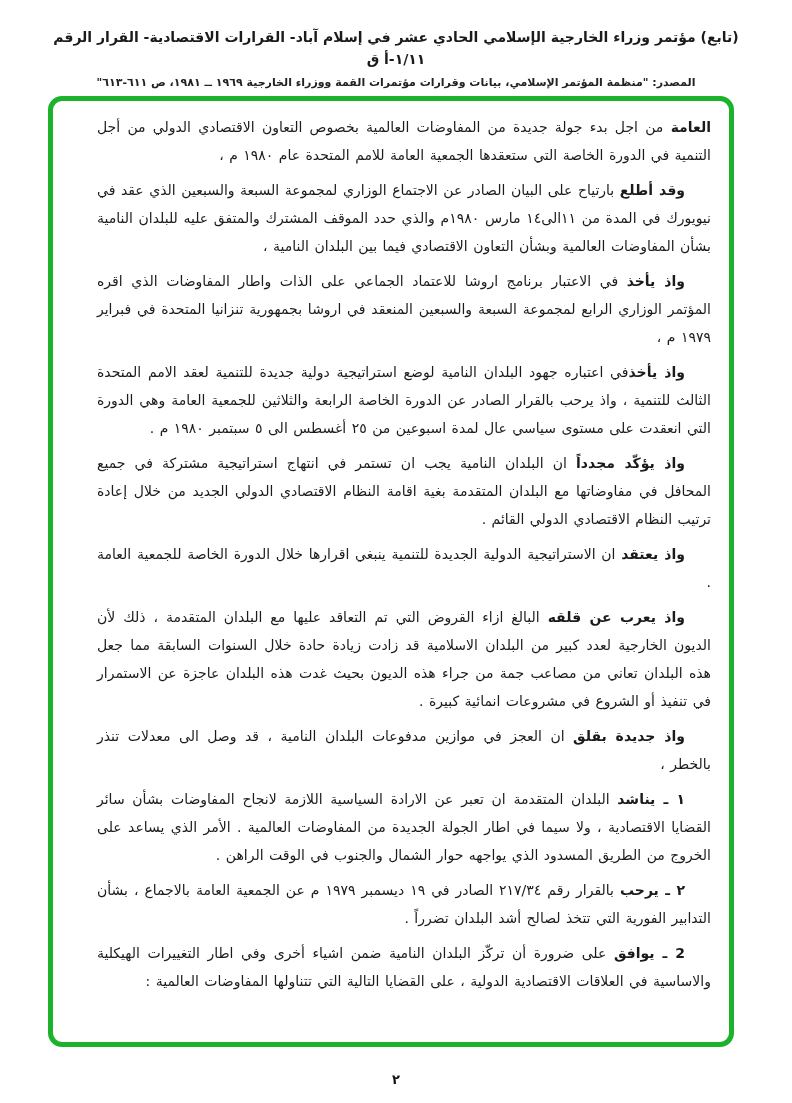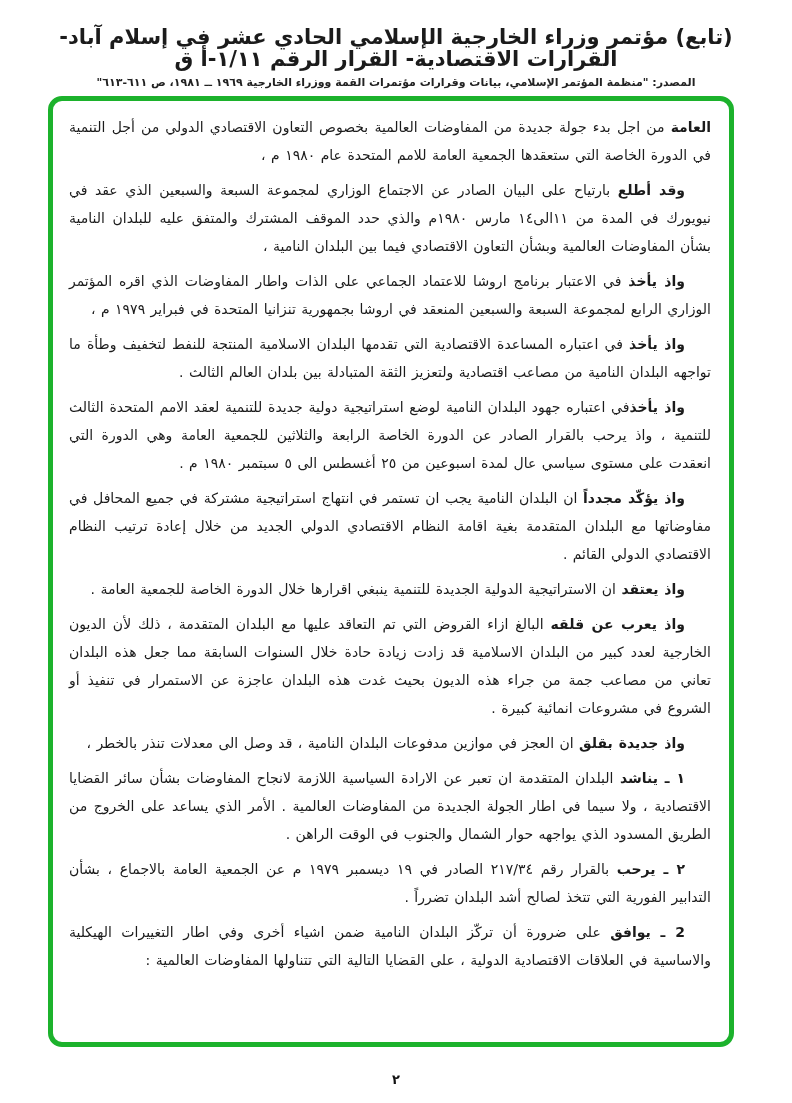--- a/index.html
+++ b/index.html
@@ -14,21 +14,21 @@
     font-family: "DejaVu Sans", sans-serif;
     color: var(--ink);
     overflow: hidden;
   }
   .doc-header {
     padding-top: 26px;
     text-align: center;
     direction: rtl;
   }
   .doc-title {
-    font-size: 21px;
+    font-size: 14px;
     font-weight: bold;
     letter-spacing: -0.2px;
     padding: 0 40px;
     line-height: 22px;
   }
   .doc-source {
     margin-top: 6px;
     font-size: 11px;
     font-weight: bold;
     color: #222;
@@ -46,20 +46,21 @@
     overflow: hidden;
     background: #fff;
   }
   .para {
     font-size: 14px;
     line-height: 28px;
     text-align: justify;
     text-indent: 26px;
     margin-bottom: 7px;
     word-spacing: 1px;
+    margin-left: 28px;
   }
   .para.cont { text-indent: 0; }
   .para b { font-weight: bold; }
   .para.sub {
     text-indent: 0;
     text-align: right;
     padding-right: 118px;
     margin-top: 2px;
   }
   .page-number {
@@ -80,21 +81,20 @@
 
   <header class="doc-header">
     <div class="doc-title">(تابع) مؤتمر وزراء الخارجية الإسلامي الحادي عشر في إسلام آباد- القرارات الاقتصادية- القرار الرقم ١/١١-أ ق</div>
     <div class="doc-source">المصدر: "منظمة المؤتمر الإسلامي، بيانات وقرارات مؤتمرات القمة ووزراء الخارجية ١٩٦٩ ــ ١٩٨١، ص ٦١١-٦١٣"</div>
   </header>
 
   <section class="content-box">
     <p class="para cont"><b>العامة</b><span> من اجل بدء جولة جديدة من المفاوضات العالمية بخصوص التعاون الاقتصادي الدولي من أجل التنمية في الدورة الخاصة التي ستعقدها الجمعية العامة للامم المتحدة عام ١٩٨٠ م ،</span></p>
     <p class="para"><b>وقد أطلع</b><span> بارتياح على البيان الصادر عن الاجتماع الوزاري لمجموعة السبعة والسبعين الذي عقد في نيويورك في المدة من ١١الى١٤ مارس ١٩٨٠م والذي حدد الموقف المشترك والمتفق عليه للبلدان النامية بشأن المفاوضات العالمية وبشأن التعاون الاقتصادي فيما بين البلدان النامية ،</span></p>
     <p class="para"><b>واذ يأخذ</b><span> في الاعتبار برنامج اروشا للاعتماد الجماعي على الذات واطار المفاوضات الذي اقره المؤتمر الوزاري الرابع لمجموعة السبعة والسبعين المنعقد في اروشا بجمهورية تنزانيا المتحدة في فبراير ١٩٧٩ م ،</span></p>
-    <p class="para"><b>واذ يأخذ</b><span> في اعتباره المساعدة الاقتصادية التي تقدمها البلدان الاسلامية المنتجة للنفط لتخفيف وطأة ما تواجهه البلدان النامية من مصاعب اقتصادية ولتعزيز الثقة المتبادلة بين بلدان العالم الثالث .</span></p>
     <p class="para"><b>واذ يأخذ</b><span>في اعتباره جهود البلدان النامية لوضع استراتيجية دولية جديدة للتنمية لعقد الامم المتحدة الثالث للتنمية ، واذ يرحب بالقرار الصادر عن الدورة الخاصة الرابعة والثلاثين للجمعية العامة وهي الدورة التي انعقدت على مستوى سياسي عال لمدة اسبوعين من ٢٥ أغسطس الى ٥ سبتمبر ١٩٨٠ م .</span></p>
     <p class="para"><b>واذ يؤكّد مجدداً</b><span> ان البلدان النامية يجب ان تستمر في انتهاج استراتيجية مشتركة في جميع المحافل في مفاوضاتها مع البلدان المتقدمة بغية اقامة النظام الاقتصادي الدولي الجديد من خلال إعادة ترتيب النظام الاقتصادي الدولي القائم .</span></p>
     <p class="para"><b>واذ يعتقد</b><span> ان الاستراتيجية الدولية الجديدة للتنمية ينبغي اقرارها خلال الدورة الخاصة للجمعية العامة .</span></p>
     <p class="para"><b>واذ يعرب عن قلقه</b><span> البالغ ازاء القروض التي تم التعاقد عليها مع البلدان المتقدمة ، ذلك لأن الديون الخارجية لعدد كبير من البلدان الاسلامية قد زادت زيادة حادة خلال السنوات السابقة مما جعل هذه البلدان تعاني من مصاعب جمة من جراء هذه الديون بحيث غدت هذه البلدان عاجزة عن الاستمرار في تنفيذ أو الشروع في مشروعات انمائية كبيرة .</span></p>
     <p class="para"><b>واذ جديدة بقلق</b><span> ان العجز في موازين مدفوعات البلدان النامية ، قد وصل الى معدلات تنذر بالخطر ،</span></p>
     <p class="para"><b>١ ـ يناشد</b><span> البلدان المتقدمة ان تعبر عن الارادة السياسية اللازمة لانجاح المفاوضات بشأن سائر القضايا الاقتصادية ، ولا سيما في اطار الجولة الجديدة من المفاوضات العالمية . الأمر الذي يساعد على الخروج من الطريق المسدود الذي يواجهه حوار الشمال والجنوب في الوقت الراهن .</span></p>
     <p class="para"><b>٢ ـ يرحب</b><span> بالقرار رقم ٢١٧/٣٤ الصادر في ١٩ ديسمبر ١٩٧٩ م عن الجمعية العامة بالاجماع ، بشأن التدابير الفورية التي تتخذ لصالح أشد البلدان تضرراً .</span></p>
     <p class="para"><b>2 ـ يوافق</b><span> على ضرورة أن تركّز البلدان النامية ضمن اشياء أخرى وفي اطار التغييرات الهيكلية والاساسية في العلاقات الاقتصادية الدولية ، على القضايا التالية التي تتناولها المفاوضات العالمية :</span></p>
     <p class="para sub"></p>
   </section>

